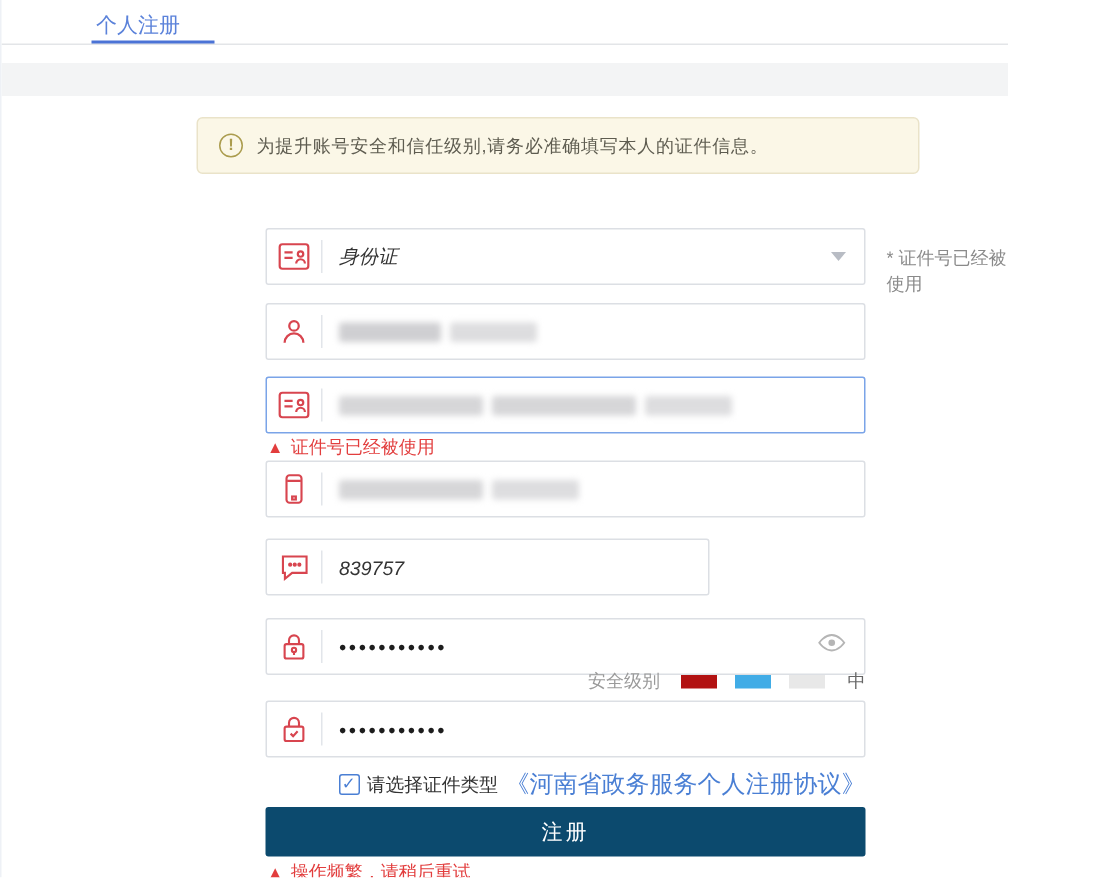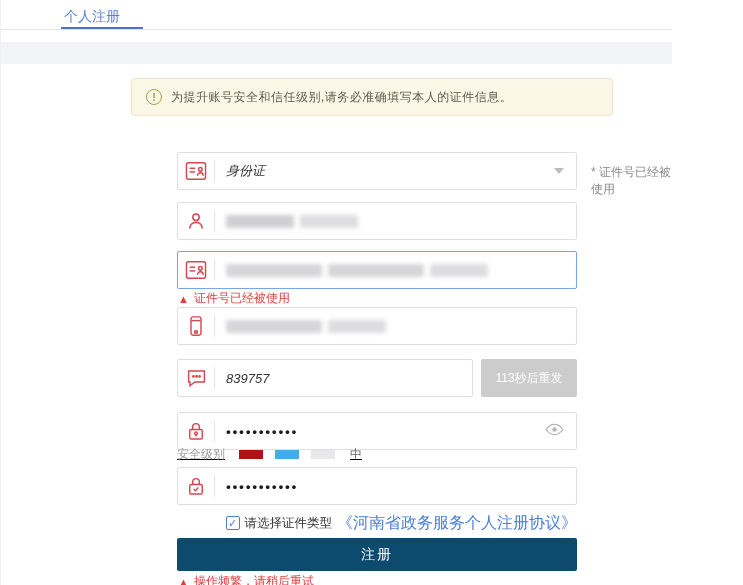--- a/index.html
+++ b/index.html
@@ -62,21 +62,21 @@
 
   
   .err { position:absolute; left:177px; font-size:12px; color:#e23d3d;
          display:flex; align-items:center; gap:5px; }
   .err-idno { top:290px; }
   .err-global { top:573px; }
   .err .tri { font-size:11px; color:#e23d3d; }
 
   
   .strength { position:absolute; top:447px; left:176px; width:400px; height:14px;
-              display:flex; align-items:center; gap:12px;text-decoration:underline; }
+              display:flex; align-items:center; justify-content:flex-end; gap:12px; }
   .strength .slabel { font-size:12px; color:#9a9a9a; margin-right:2px; }
   .strength .bar { width:24px; height:9px; }
   .strength .slevel { font-size:12px; color:#666; margin-left:3px; }
 
   
   .agree { position:absolute; top:514px; left:176px; width:400px; height:18px;
            display:flex; align-items:center; justify-content:flex-end; gap:5px; }
   .checkbox { width:14px; height:14px; border:1px solid #4a7fd4; border-radius:2px; background:#fff;
               color:#4a7fd4; font-size:11px; line-height:13px; text-align:center; cursor:pointer; }
   .agree-text { font-size:12.5px; color:#333; }
@@ -175,21 +175,20 @@
       <svg width="21" height="20" viewBox="0 0 24 22" fill="none" stroke="#d8454f" stroke-width="1.6">
         <path d="M3 3h18v12.5H10l-5.5 4.5v-4.5H3z"></path>
         <circle cx="8.5" cy="9.2" r="0.8" fill="#d8454f"></circle>
         <circle cx="12" cy="9.2" r="0.8" fill="#d8454f"></circle>
         <circle cx="15.5" cy="9.2" r="0.8" fill="#d8454f"></circle>
       </svg>
     </span>
     <span class="fsep"></span>
     <span class="fvalue">839757</span>
   </div>
-  <button class="resend-btn" disabled="">113秒后重发</button>
 
   <div class="field f-pass">
     <span class="ficon">
       <svg width="20" height="21" viewBox="0 0 24 25" fill="none" stroke="#d8454f" stroke-width="1.7">
         <rect x="4.5" y="10" width="15" height="11.5" rx="1.5"></rect>
         <path d="M8 10V7a4 4 0 0 1 8 0v3"></path>
         <circle cx="12" cy="14.6" r="1.7"></circle>
         <line x1="12" y1="16.2" x2="12" y2="18.6"></line>
       </svg>
     </span>

